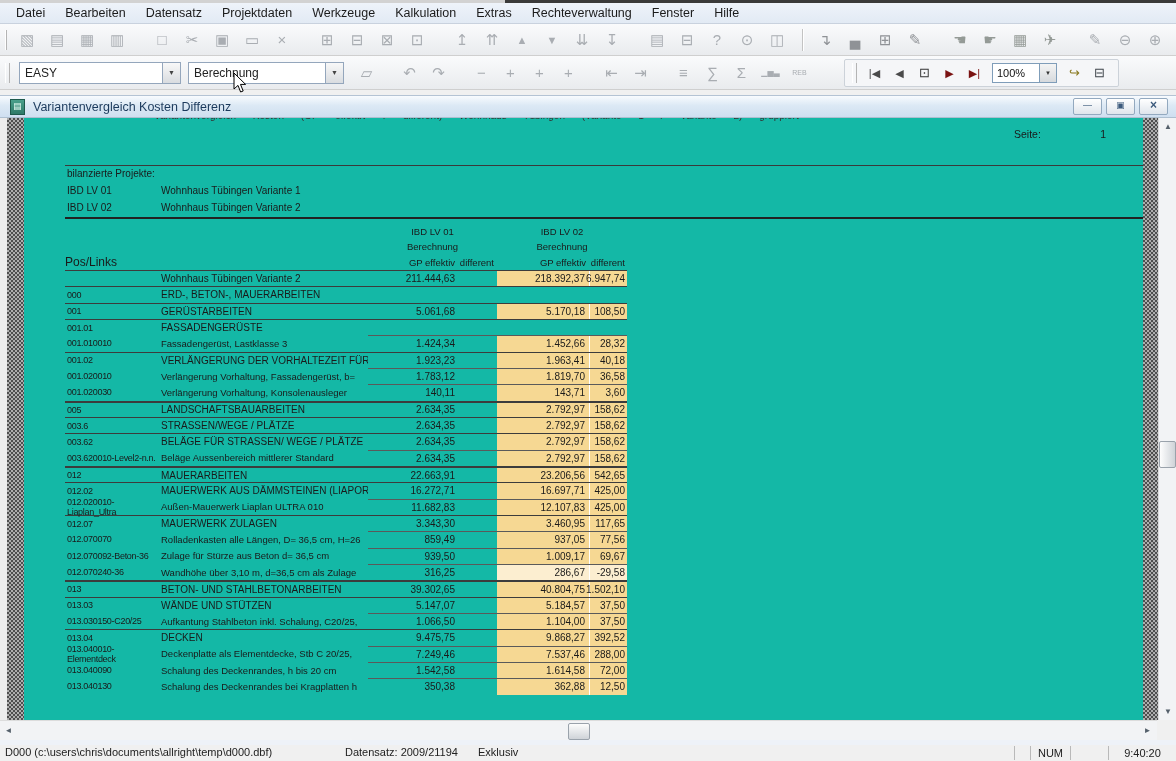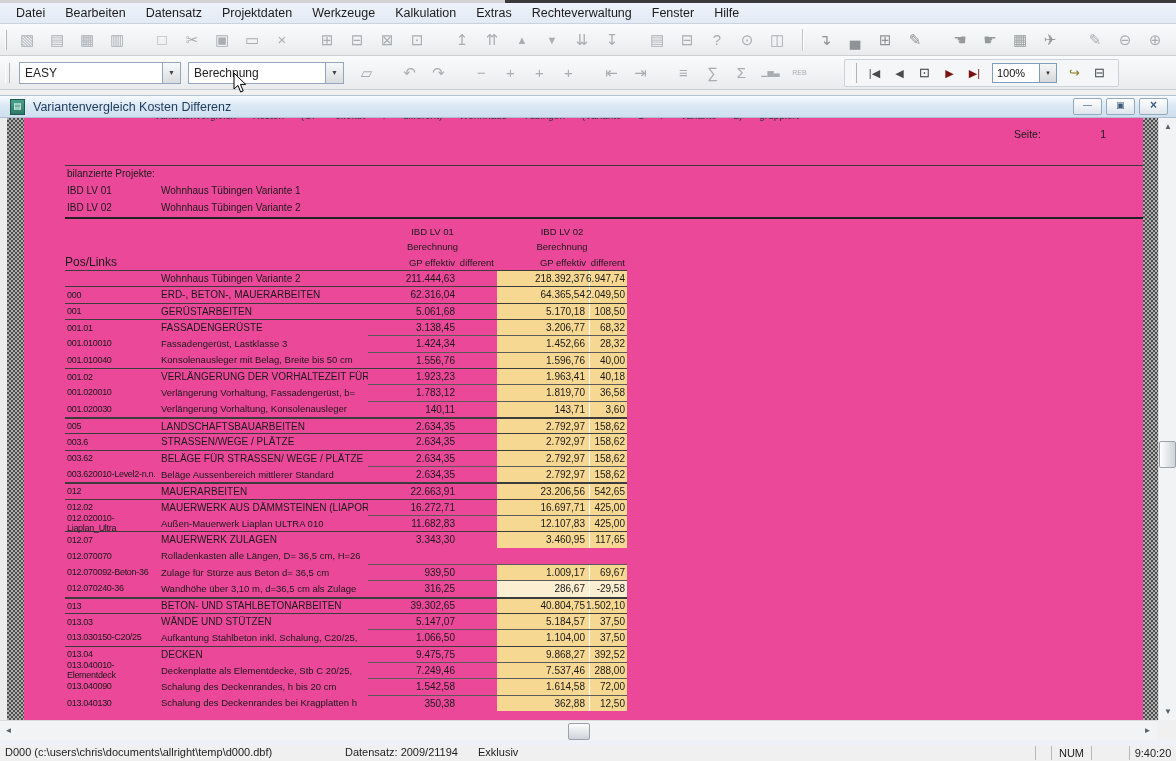--- a/index.html
+++ b/index.html
@@ -46,21 +46,21 @@
             border:1px solid #1e5a4c;color:#eafff8;font-size:9px;line-height:13px;text-align:center;}
   #doc-title{font-size:12.5px;color:#1c3a5c;}
   #winbtns{margin-left:auto;margin-right:8px;display:flex;gap:4px;}
   .winbtn{width:27px;height:15px;border:1px solid #93a9bf;border-radius:2px;background:linear-gradient(#ffffff,#dfe5ec);
           color:#3c5a7c;font-size:9px;line-height:13px;text-align:center;cursor:default;}
   .winbtn.close{font-size:12px;font-weight:bold;line-height:12px;}
   
   #content{left:0;top:118px;width:1176px;height:602px;background:#ececec;}
   .checker{background-image:conic-gradient(#4e4e4e 25%,#aeaeae 0 50%,#4e4e4e 0 75%,#aeaeae 0);background-size:4px 4px;}
   #edge-left{left:7px;top:0;width:17px;height:602px;}
-  #page{left:24px;top:0;width:1119px;height:602px;background:#ec4899;overflow:hidden;}
+  #page{left:24px;top:0;width:1119px;height:602px;background:#14b8a6;overflow:hidden;}
   #edge-right{left:1143px;top:0;width:15px;height:602px;}
   
   #vscroll{left:1158px;top:0;width:18px;height:602px;background:#f2f3f5;border-left:1px solid #dcdcdc;box-sizing:border-box;}
   .sbtn{position:absolute;width:18px;height:17px;background:#f2f3f5;color:#55606b;font-size:8px;
         text-align:center;line-height:17px;cursor:default;}
   #vthumb{position:absolute;left:1px;top:323px;width:15px;height:25px;background:linear-gradient(90deg,#fdfdfd,#cfd3d8);
           border:1px solid #9aa2ab;border-radius:2px;}
   
   #hscroll{left:0;top:720px;width:1157px;height:20px;background:#f2f3f5;border-top:1px solid #dcdcdc;box-sizing:border-box;}
   #hthumb{position:absolute;left:568px;top:2px;width:20px;height:15px;background:linear-gradient(#fdfdfd,#cfd3d8);
@@ -292,65 +292,43 @@
           <div class="c-nums">
             <span class="c-n1">211.444,63</span>
             <span class="c-d1"></span>
             <span class="c-n2">218.392,37</span>
             <span class="c-d2">6.947,74</span>
           </div>
         </div>
         <div class="trow group">
           <span class="c-pos">000</span>
           <span class="c-desc">ERD-, BETON-, MAUERARBEITEN</span>
-          <div class="c-nums">
-            <span class="c-n1">62.316,04</span>
-            <span class="c-d1"></span>
-            <span class="c-n2">64.365,54</span>
-            <span class="c-d2">2.049,50</span>
-          </div>
         </div>
         <div class="trow group">
           <span class="c-pos">001</span>
           <span class="c-desc">GERÜSTARBEITEN</span>
           <div class="c-nums">
             <span class="c-n1">5.061,68</span>
             <span class="c-d1"></span>
             <span class="c-n2">5.170,18</span>
             <span class="c-d2">108,50</span>
           </div>
         </div>
         <div class="trow group">
           <span class="c-pos">001.01</span>
           <span class="c-desc">FASSADENGERÜSTE</span>
-          <div class="c-nums">
-            <span class="c-n1">3.138,45</span>
-            <span class="c-d1"></span>
-            <span class="c-n2">3.206,77</span>
-            <span class="c-d2">68,32</span>
-          </div>
         </div>
         <div class="trow leaf">
           <span class="c-pos">001.010010</span>
           <span class="c-desc">Fassadengerüst, Lastklasse 3</span>
           <div class="c-nums">
             <span class="c-n1">1.424,34</span>
             <span class="c-d1"></span>
             <span class="c-n2">1.452,66</span>
             <span class="c-d2">28,32</span>
-          </div>
-        </div>
-        <div class="trow leaf">
-          <span class="c-pos">001.010040</span>
-          <span class="c-desc">Konsolenausleger mit Belag, Breite bis 50 cm</span>
-          <div class="c-nums">
-            <span class="c-n1">1.556,76</span>
-            <span class="c-d1"></span>
-            <span class="c-n2">1.596,76</span>
-            <span class="c-d2">40,00</span>
           </div>
         </div>
         <div class="trow group">
           <span class="c-pos">001.02</span>
           <span class="c-desc">VERLÄNGERUNG DER VORHALTEZEIT FÜR</span>
           <div class="c-nums">
             <span class="c-n1">1.923,23</span>
             <span class="c-d1"></span>
             <span class="c-n2">1.963,41</span>
             <span class="c-d2">40,18</span>
@@ -452,20 +430,26 @@
           <div class="c-nums">
             <span class="c-n1">3.343,30</span>
             <span class="c-d1"></span>
             <span class="c-n2">3.460,95</span>
             <span class="c-d2">117,65</span>
           </div>
         </div>
         <div class="trow leaf">
           <span class="c-pos">012.070070</span>
           <span class="c-desc">Rolladenkasten alle Längen, D= 36,5 cm, H=26</span>
+          <div class="c-nums">
+            <span class="c-n1">859,49</span>
+            <span class="c-d1"></span>
+            <span class="c-n2">937,05</span>
+            <span class="c-d2">77,56</span>
+          </div>
         </div>
         <div class="trow leaf">
           <span class="c-pos">012.070092-Beton-36</span>
           <span class="c-desc">Zulage für Stürze aus Beton d= 36,5 cm</span>
           <div class="c-nums">
             <span class="c-n1">939,50</span>
             <span class="c-d1"></span>
             <span class="c-n2">1.009,17</span>
             <span class="c-d2">69,67</span>
           </div>
@@ -571,19 +555,19 @@
 <div class="abs" id="gapstrip"></div>
 
 <div class="abs" id="statusbar">
   <span class="s-item" style="left:5px;">D000 (c:\users\chris\documents\allright\temp\d000.dbf)</span>
   <span class="s-item" style="left:345px;">Datensatz: 2009/21194</span>
   <span class="s-item" style="left:478px;">Exklusiv</span>
   <div id="sb-right">
       <span class="s-cell" style="width: 16px;"></span>
       <span class="s-cell" style="width: 40px;">NUM</span>
       <span class="s-cell" style="width: 38px;"></span>
-      <span class="s-cell" style="width: 47px;">9:40:20</span>
+      <span class="s-cell" style="width: 68px;">9:40:20</span>
     </div>
 </div>
 
 <svg class="abs" id="cursor" width="15" height="22" viewBox="0 0 15 22">
   <path d="M1 1 L1 17 L5 13.4 L7.6 20 L10.2 19 L7.5 12.4 L12.6 12.4 Z" fill="#ffffff" stroke="#000000" stroke-width="1"></path>
 </svg>
 
 </body></html>

